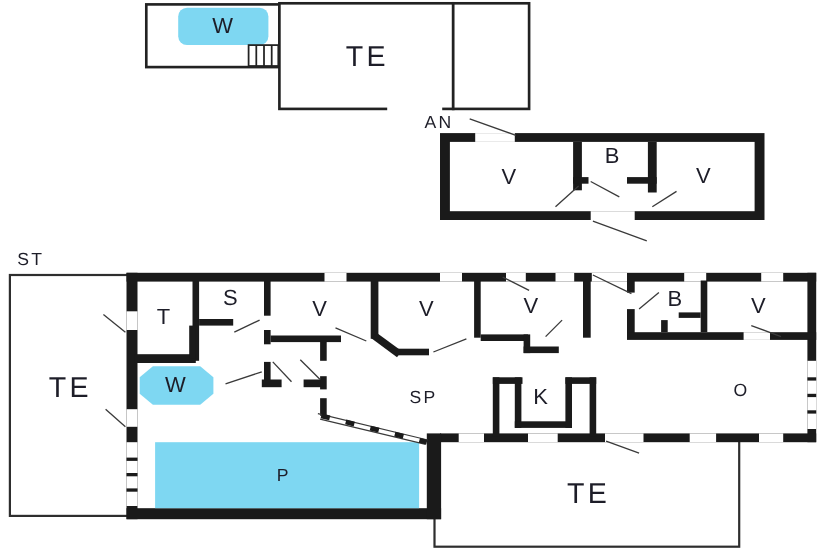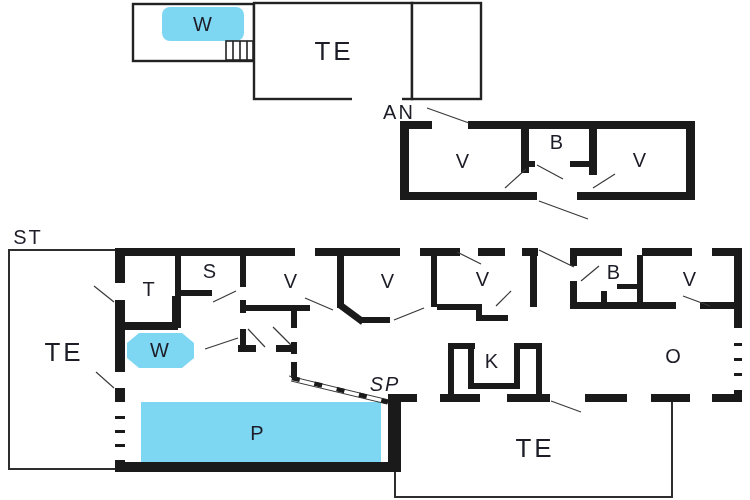--- a/index.html
+++ b/index.html
@@ -2,21 +2,21 @@
 <html><head>
 <meta charset="utf-8">
 <style>
   html,body{margin:0;padding:0;background:#ffffff;}
   #plan{position:relative;width:750px;height:500px;background:#ffffff;overflow:hidden;
         font-family:"Liberation Sans", sans-serif;}
   #plan svg{position:absolute;left:0;top:0;}
   .lbl{position:absolute;transform:translate(-50%,-50%);color:#1d1d28;font-weight:400;
        white-space:nowrap;line-height:1;user-select:none;}
   .big{font-size:26px;letter-spacing:3px;}
-  .mid{font-size:20px;letter-spacing:2px;}
+  .mid{font-size:16px;letter-spacing:2px;}
   .room{font-size:20px;letter-spacing:1px;}
 </style>
 </head>
 <body>
 
 <div id="plan">
 <svg width="750" height="500" viewBox="0 0 750 500">
 
   <g>
     <rect x="133" y="4" width="121" height="57" fill="#ffffff" stroke="#222222" stroke-width="2.4"></rect>
@@ -171,18 +171,18 @@
   <div class="lbl mid" style="left:28px;top:237px;">ST</div>
   <div class="lbl big" style="left:64px;top:352px;">TE</div>
   <div class="lbl room" style="left:149px;top:289px;">T</div>
   <div class="lbl room" style="left:210px;top:271px;">S</div>
   <div class="lbl room" style="left:291px;top:281px;">V</div>
   <div class="lbl room" style="left:388px;top:281px;">V</div>
   <div class="lbl room" style="left:483px;top:279px;">V</div>
   <div class="lbl room" style="left:614px;top:272px;">B</div>
   <div class="lbl room" style="left:690px;top:279px;">V</div>
   <div class="lbl room" style="left:160px;top:350px;">W</div>
-  <div class="lbl mid" style="left:385px;top:384px;font-style:italic;">SP</div>
+  <div class="lbl mid" style="left:385px;top:362px;">SP</div>
   <div class="lbl room" style="left:492px;top:361px;">K</div>
   <div class="lbl mid" style="left:674px;top:356px;">O</div>
   <div class="lbl mid" style="left:258px;top:433px;">P</div>
   <div class="lbl big" style="left:535px;top:448px;">TE</div>
 </div>
 
 </body></html>

